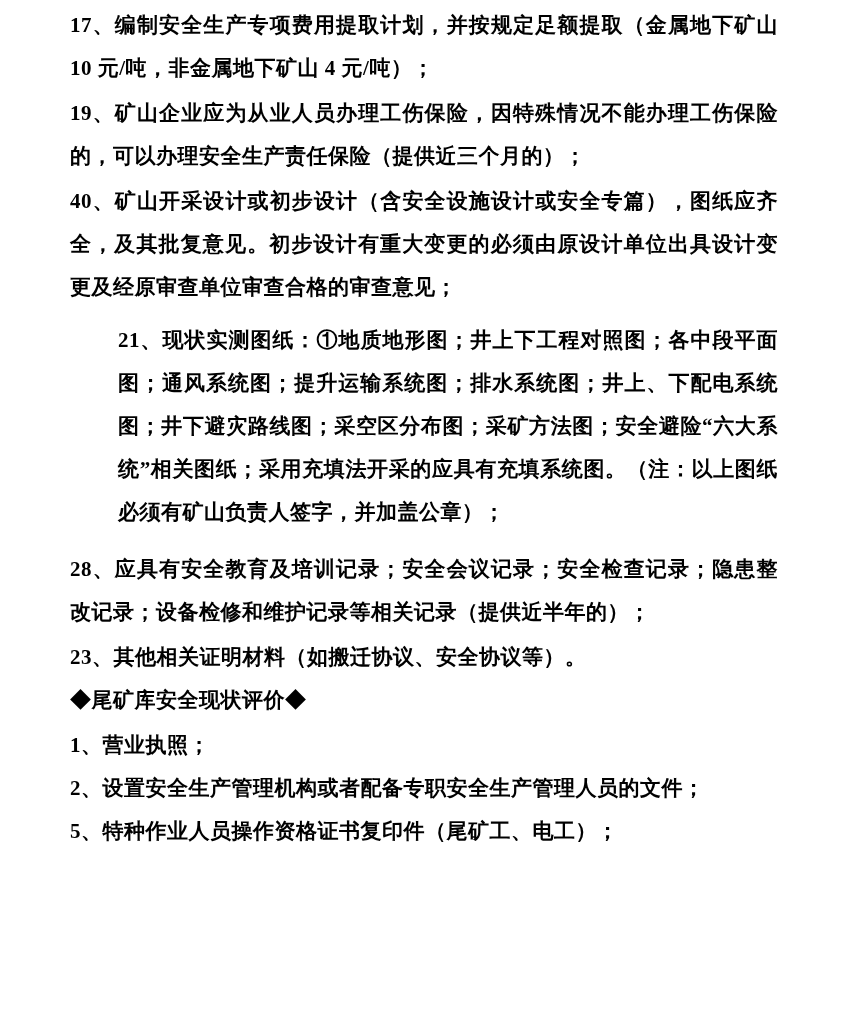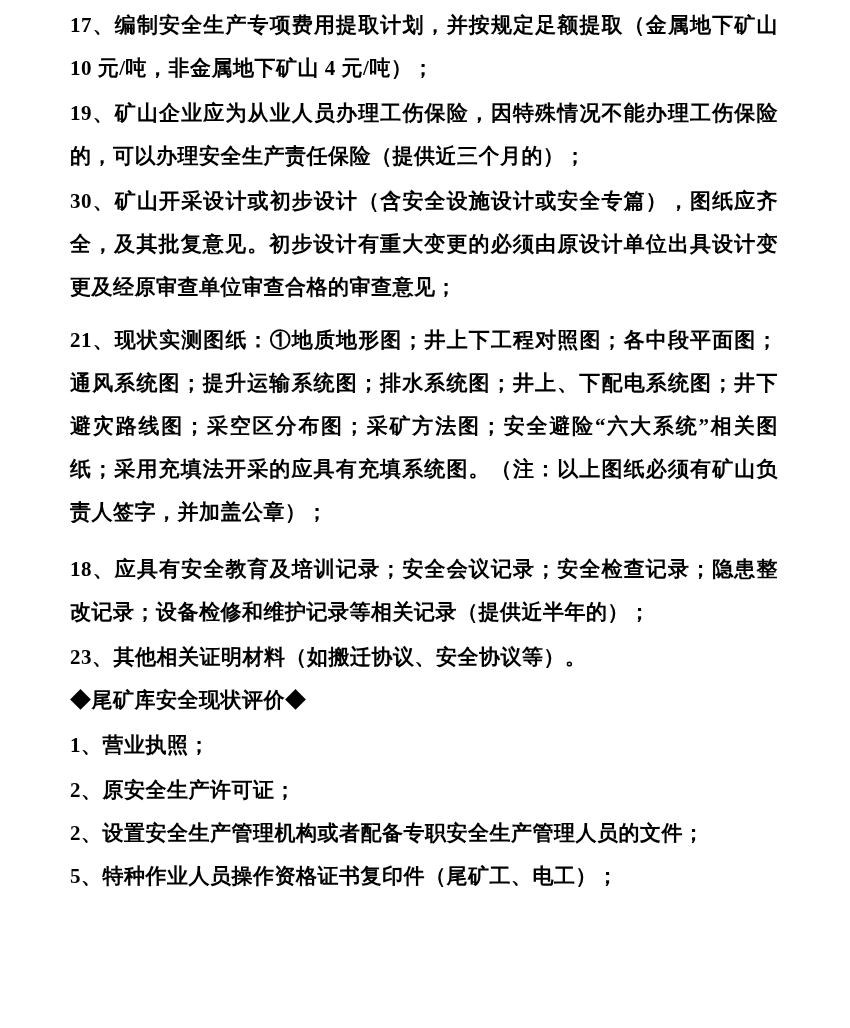--- a/index.html
+++ b/index.html
@@ -26,38 +26,37 @@
     line-height: 43px;
     text-align: justify;
     text-justify: inter-ideograph;
     letter-spacing: 0.5px;
   }
   .para {
     margin: 0;
     padding: 0;
   }
   .para.gap-sm  { margin-top: 2px; }
-  .para.gap-md  { margin-top: 10px; }
+  .para.gap-md  { margin-top: 10px; margin-left: 48px; }
   .para.gap-lg  { margin-top: 14px; }
   .para.heading {
     text-align: left;
     font-family: Liberation Serif, serif;
   }
 </style>
 </head>
 <body>
 
 <div class="page">
   <div class="doc">
     <p class="para">17、编制安全生产专项费用提取计划，并按规定足额提取（金属地下矿山 10 元/吨，非金属地下矿山 4 元/吨）；</p>
     <p class="para gap-sm">19、矿山企业应为从业人员办理工伤保险，因特殊情况不能办理工伤保险的，可以办理安全生产责任保险（提供近三个月的）；</p>
-    <p class="para gap-sm">30、矿山开采设计或初步设计（含安全设施设计或安全专篇），图纸应齐全，及其批复意见。初步设计有重大变更的必须由原设计单位出具设计变更及经原审查单位审查合格的审查意见；</p>
+    <p class="para gap-sm">40、矿山开采设计或初步设计（含安全设施设计或安全专篇），图纸应齐全，及其批复意见。初步设计有重大变更的必须由原设计单位出具设计变更及经原审查单位审查合格的审查意见；</p>
     <p class="para gap-md">21、现状实测图纸：①地质地形图；井上下工程对照图；各中段平面图；通风系统图；提升运输系统图；排水系统图；井上、下配电系统图；井下避灾路线图；采空区分布图；采矿方法图；安全避险“六大系统”相关图纸；采用充填法开采的应具有充填系统图。（注：以上图纸必须有矿山负责人签字，并加盖公章）；</p>
-    <p class="para gap-lg">18、应具有安全教育及培训记录；安全会议记录；安全检查记录；隐患整改记录；设备检修和维护记录等相关记录（提供近半年的）；</p>
+    <p class="para gap-lg">28、应具有安全教育及培训记录；安全会议记录；安全检查记录；隐患整改记录；设备检修和维护记录等相关记录（提供近半年的）；</p>
     <p class="para gap-sm">23、其他相关证明材料（如搬迁协议、安全协议等）。</p>
     <p class="para heading">◆尾矿库安全现状评价◆</p>
     <p class="para gap-sm">1、营业执照；</p>
-    <p class="para gap-sm">2、原安全生产许可证；</p>
     <p class="para">2、设置安全生产管理机构或者配备专职安全生产管理人员的文件；</p>
     <p class="para">5、特种作业人员操作资格证书复印件（尾矿工、电工）；</p>
 
   </div>
 </div>
 
 </body></html>

